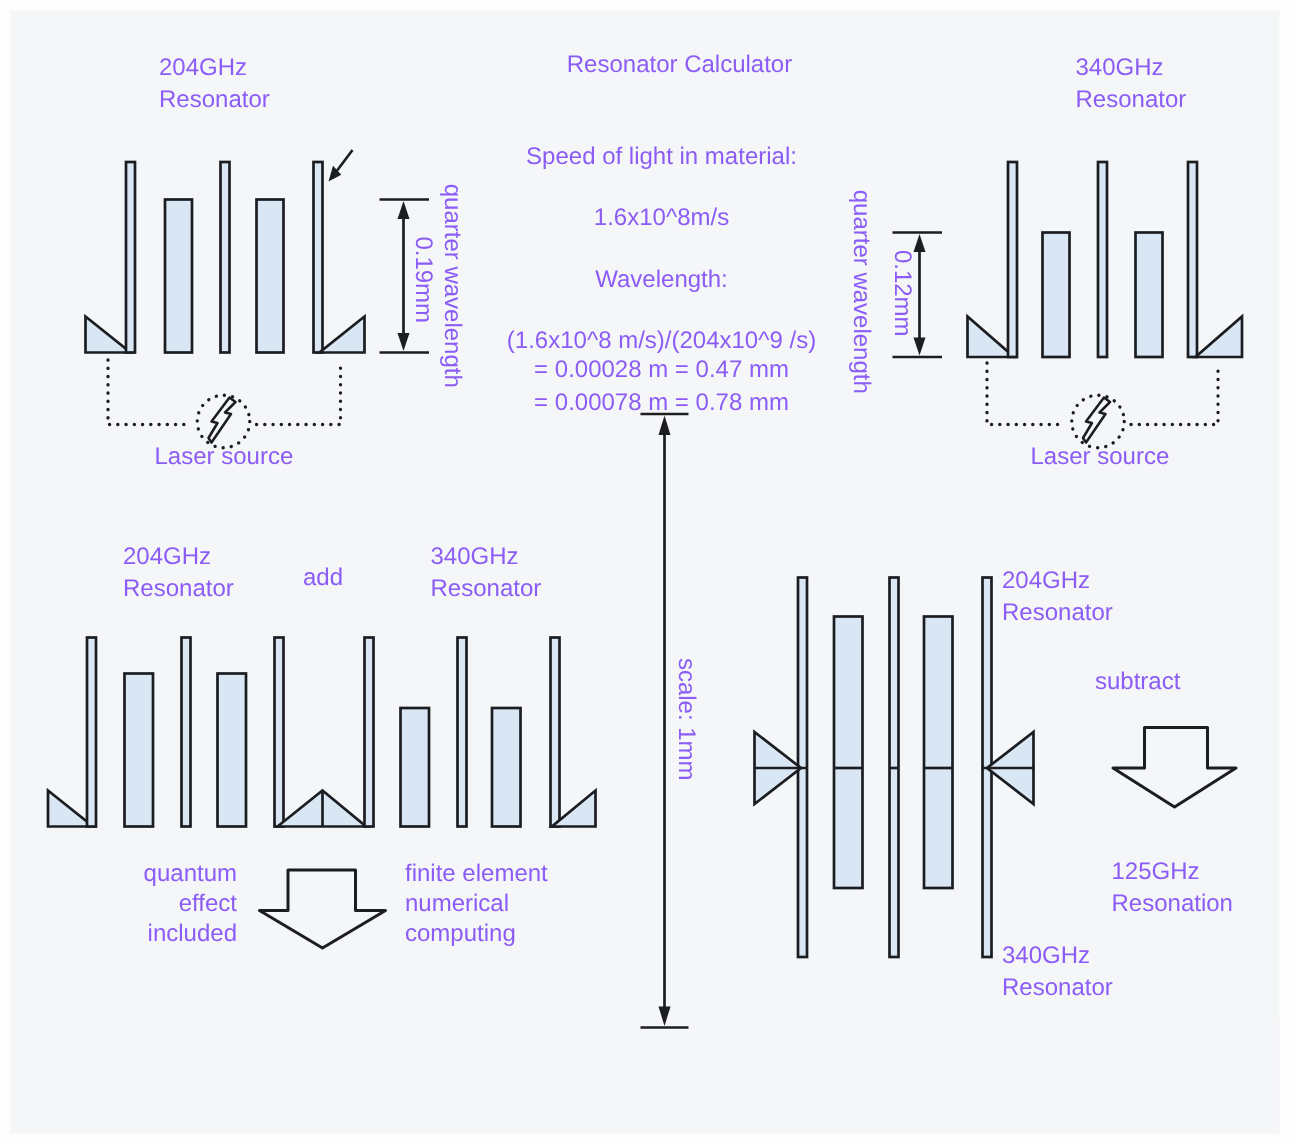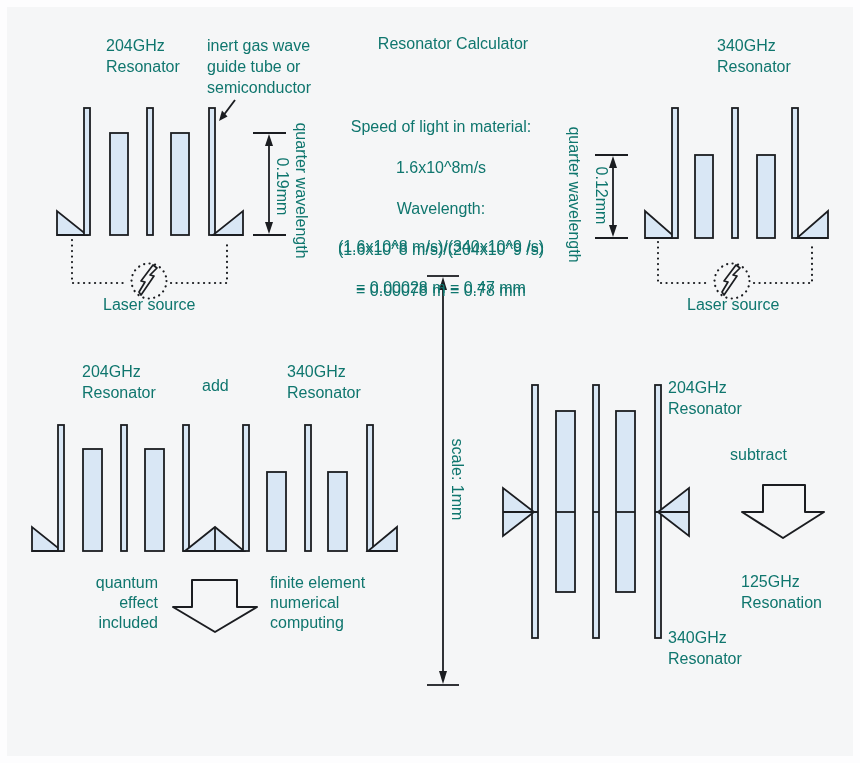--- a/index.html
+++ b/index.html
@@ -1,21 +1,21 @@
 <!DOCTYPE html>
 <html><head>
 <meta charset="utf-8">
 <style>
   html,body { margin:0; padding:0; background:#ffffff; }
   .canvas {
     position:relative; width:860px; height:763px;
     background:#f5f6f7;
     box-shadow: inset 0 0 0 7px #fdfdfe;
     font-family:"Liberation Sans", sans-serif;
-    color:#0f766e; overflow:hidden;
+    color:#8b5cf6; overflow:hidden;
   }
   svg.layer { position:absolute; left:0; top:0; }
   .txt { position:absolute; font-size:16px; line-height:21px; white-space:pre-line; }
   .ctr { text-align:center; }
   .rgt { text-align:right; }
   .rot { transform:rotate(90deg); white-space:nowrap; text-align:center; }
   .calc { line-height:20.5px; }
   
   .bar  { fill:#d9e7f5; stroke:#1b1d21; stroke-width:1.8; }
   .ln   { stroke:#1b1d21; stroke-width:1.8; fill:none; }
@@ -131,37 +131,33 @@
         <line class="ln" x1="616" y1="512" x2="635" y2="512"></line>
         <line class="ln" x1="655" y1="512" x2="689" y2="512"></line>
       </g>
 
       <path class="blk" d="M763,485 L805,485 L805,512 L824,512 L783,538 L742,512 L763,512 Z"></path>
     </g>
   </svg>
 
   <div class="txt" style="left:106px; top:35px;">204GHz
 Resonator</div>
-  <div class="txt" style="left:207px; top:35px;">inert gas wave
-guide tube or
-semiconductor</div>
   <div class="txt rot" style="left:242px; top:176px; width:80px;">0.19mm</div>
   <div class="txt rot" style="left:226px; top:180px; width:150px;">quarter wavelength</div>
   <div class="txt" style="left:103px; top:294px;">Laser source</div>
 
   <div class="txt ctr" style="left:353px; top:33px; width:200px;">Resonator Calculator</div>
-  <div class="txt ctr calc" style="left:291px; top:96px; width:300px;">
+  <div class="txt ctr calc" style="left:291px; top:74px; width:300px;">
     <div>Speed of light in material:</div>
     <div>1.6x10^8m/s</div>
     <div>Wavelength:</div>
     <div>(1.6x10^8 m/s)/(204x10^9 /s)</div>
     <div>= 0.00078 m = 0.78 mm</div>
   </div>
   <div class="txt ctr calc" style="left:291px; top:216px; width:300px;">
-    <div>(1.6x10^8 m/s)/(340x10^9 /s)</div>
     <div>= 0.00028 m = 0.47 mm</div>
   </div>
   <div class="txt rot" style="left:402px; top:469px; width:110px;">scale: 1mm</div>
 
   <div class="txt" style="left:717px; top:35px;">340GHz
 Resonator</div>
   <div class="txt rot" style="left:499px; top:184px; width:150px;">quarter wavelength</div>
   <div class="txt rot" style="left:561px; top:185px; width:80px;">0.12mm</div>
   <div class="txt" style="left:687px; top:294px;">Laser source</div>
 

